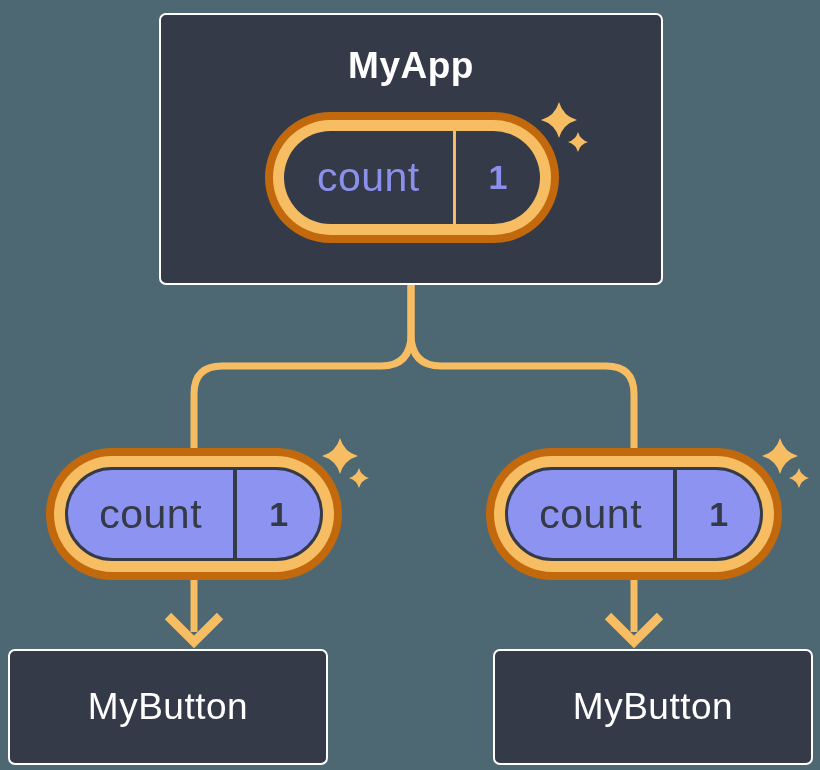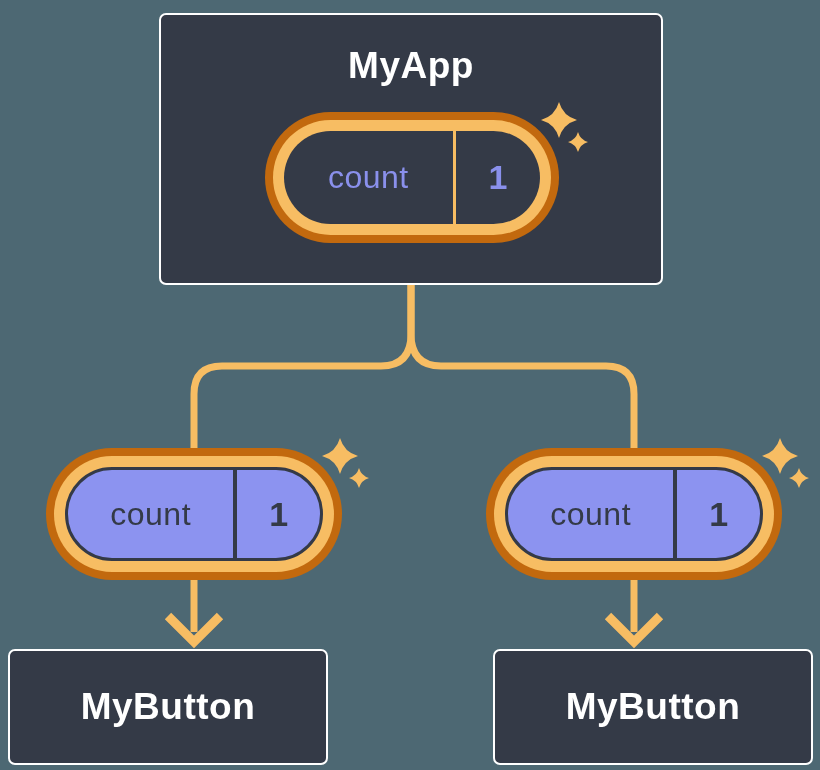--- a/index.html
+++ b/index.html
@@ -18,21 +18,21 @@
     position:absolute;background:var(--node-bg);
     border:2px solid var(--white);border-radius:7px;z-index:2;
   }
   .node-root{left:159px;top:13px;width:504px;height:272px;}
   .node-title{
     margin-top:32px;text-align:center;color:var(--white);
     font-size:37px;font-weight:600;letter-spacing:.5px;line-height:1;
   }
   .node-leaf{
     width:320px;height:116px;display:flex;align-items:center;justify-content:center;
-    color:var(--white);font-size:37px;font-weight:700;letter-spacing:.5px;
+    color:var(--white);font-size:37px;font-weight:400;letter-spacing:.5px;
   }
   .node-leaf-left{left:8px;top:649px;}
   .node-leaf-right{left:493px;top:649px;}
 
   .pill{
     position:absolute;border-radius:999px;background:var(--orange-dark);
     padding:8px;z-index:3;
   }
   .pill-root{left:265px;top:112px;width:294px;height:131px;}
   .pill-left{left:46px;top:448px;width:296px;height:132px;}
@@ -43,21 +43,21 @@
   }
   .pill-body{
     width:100%;height:100%;border-radius:999px;display:flex;
     align-items:stretch;overflow:hidden;
   }
   .pill-body.dark{background:var(--node-bg);color:var(--lavender-text);}
   .pill-body.light{
     background:var(--lavender);border:3px solid var(--dark-text);color:var(--dark-text);
   }
   .pill-name{flex:2;display:flex;align-items:center;justify-content:center;
-    font-size:32px;font-weight:500;letter-spacing:.5px;}
+    font-size:41px;font-weight:500;letter-spacing:.5px;}
   .pill-value{flex:1;display:flex;align-items:center;justify-content:center;
     font-size:34px;font-weight:700;}
   .pill-divider{width:4px;}
   .pill-body.dark .pill-divider{background:var(--orange-light);width:3px;}
   .pill-body.light .pill-divider{background:var(--dark-text);}
 
   .sparkle{position:absolute;color:var(--orange-light);}
   .sparkle svg{display:block;}
   .sparkle-lg{left:276px;top:-10px;width:36px;height:36px;}
   .sparkle-sm{left:303px;top:20px;width:20px;height:20px;}

